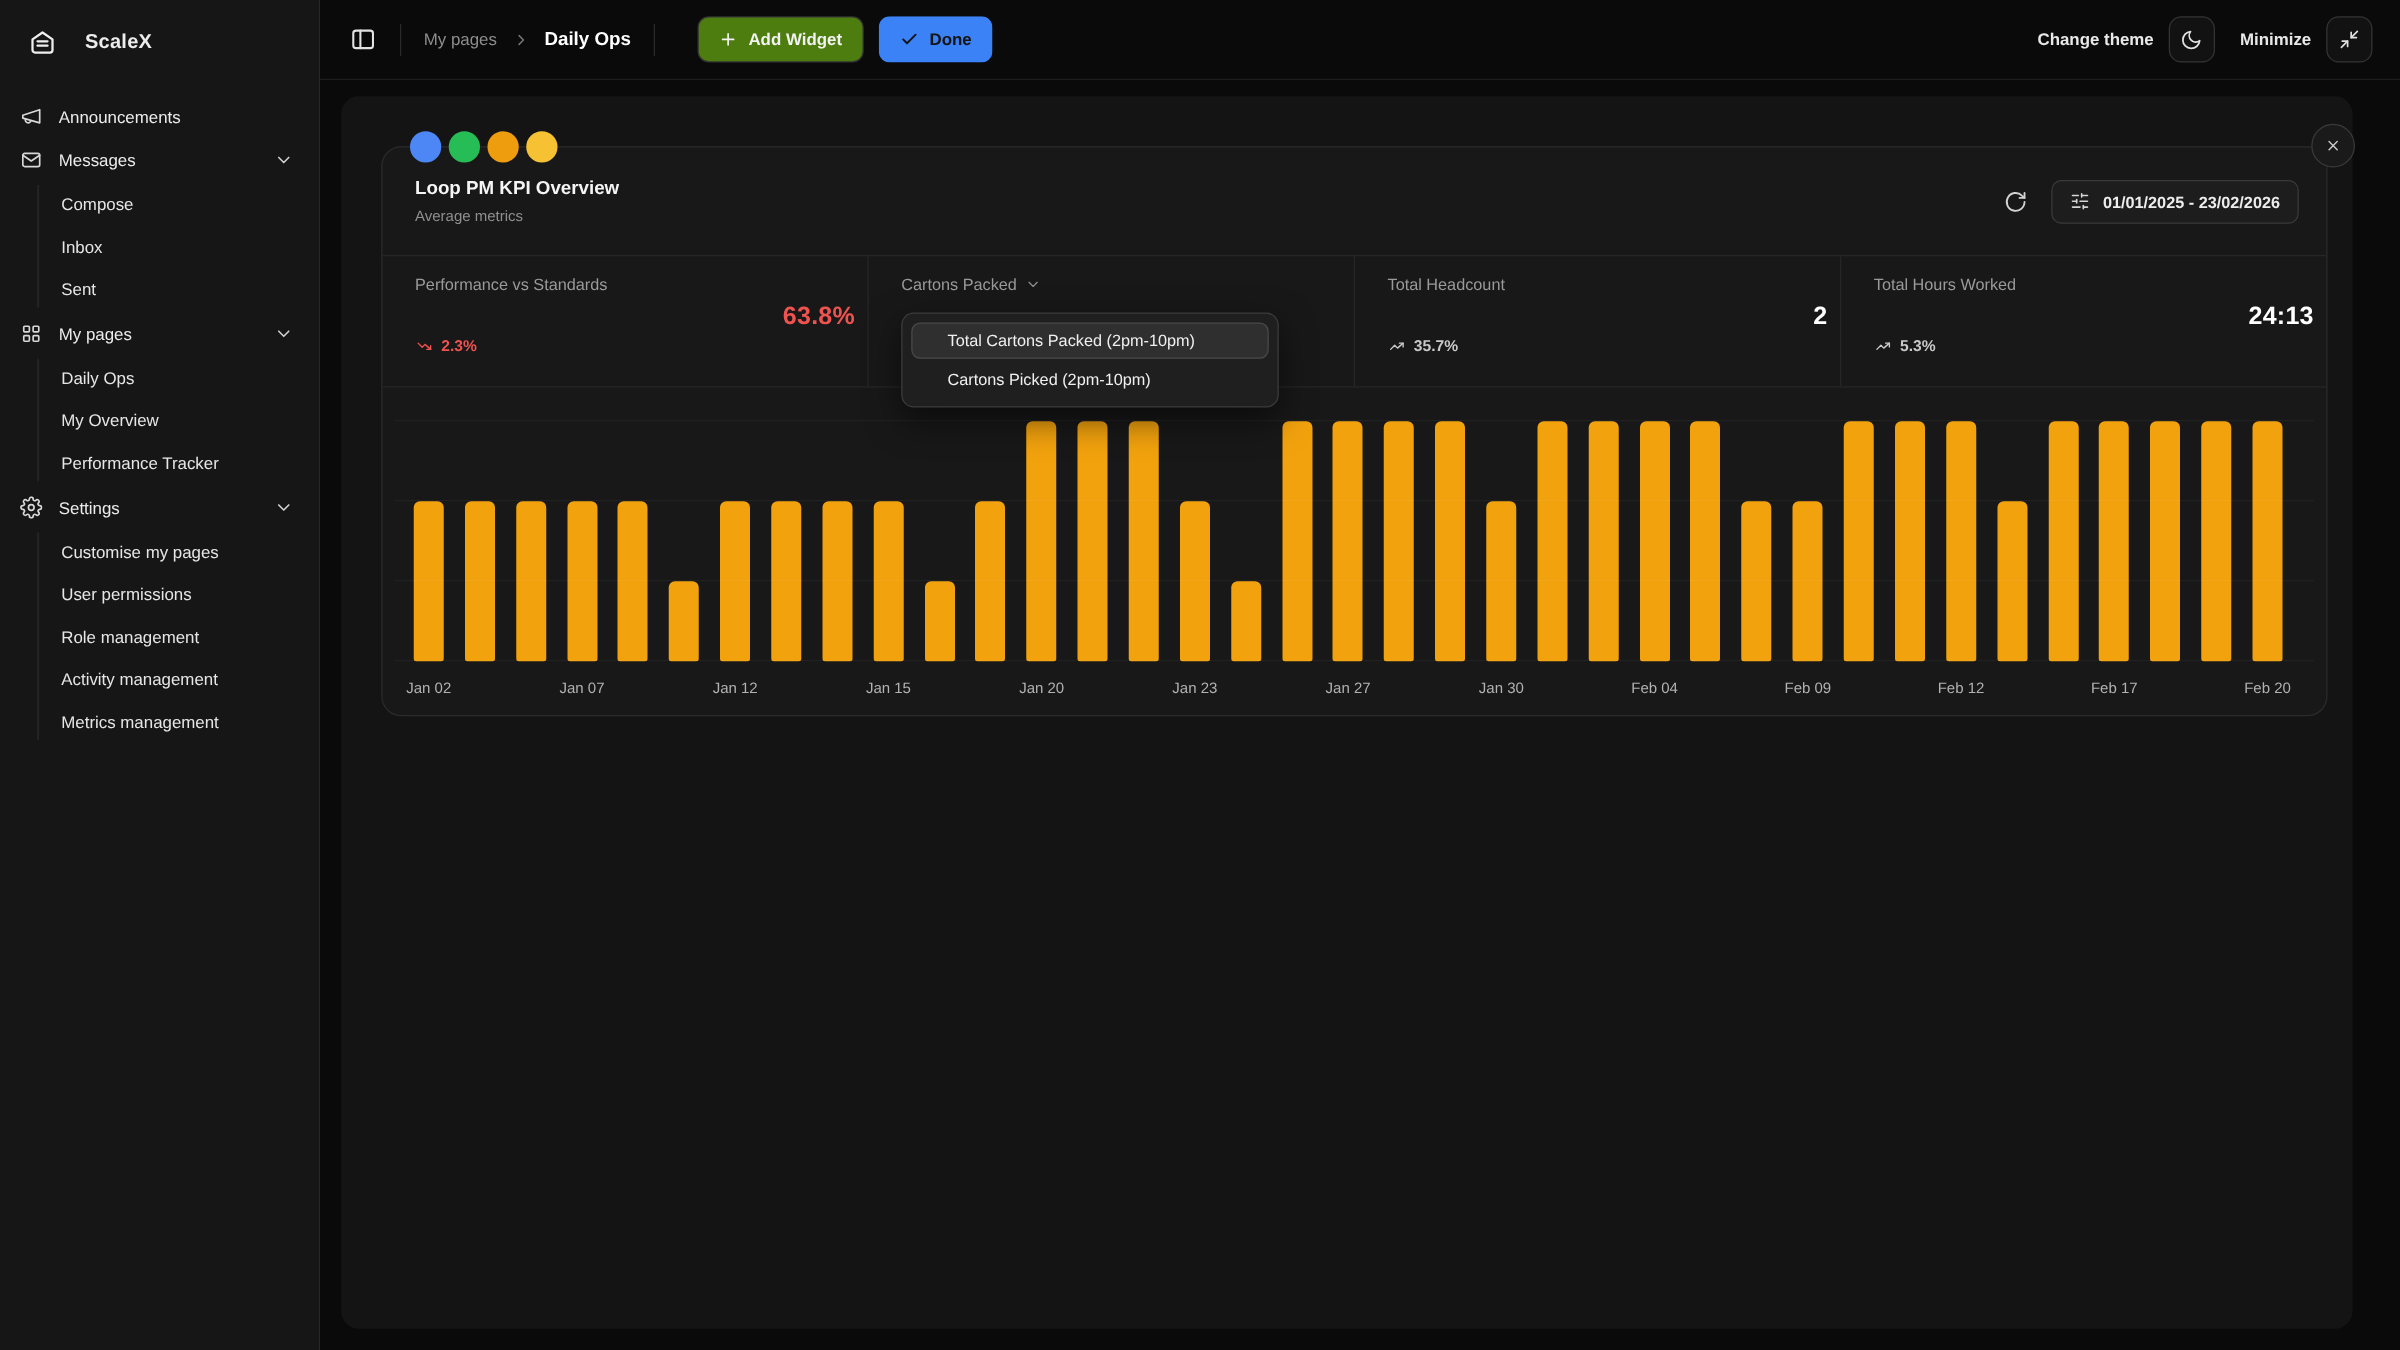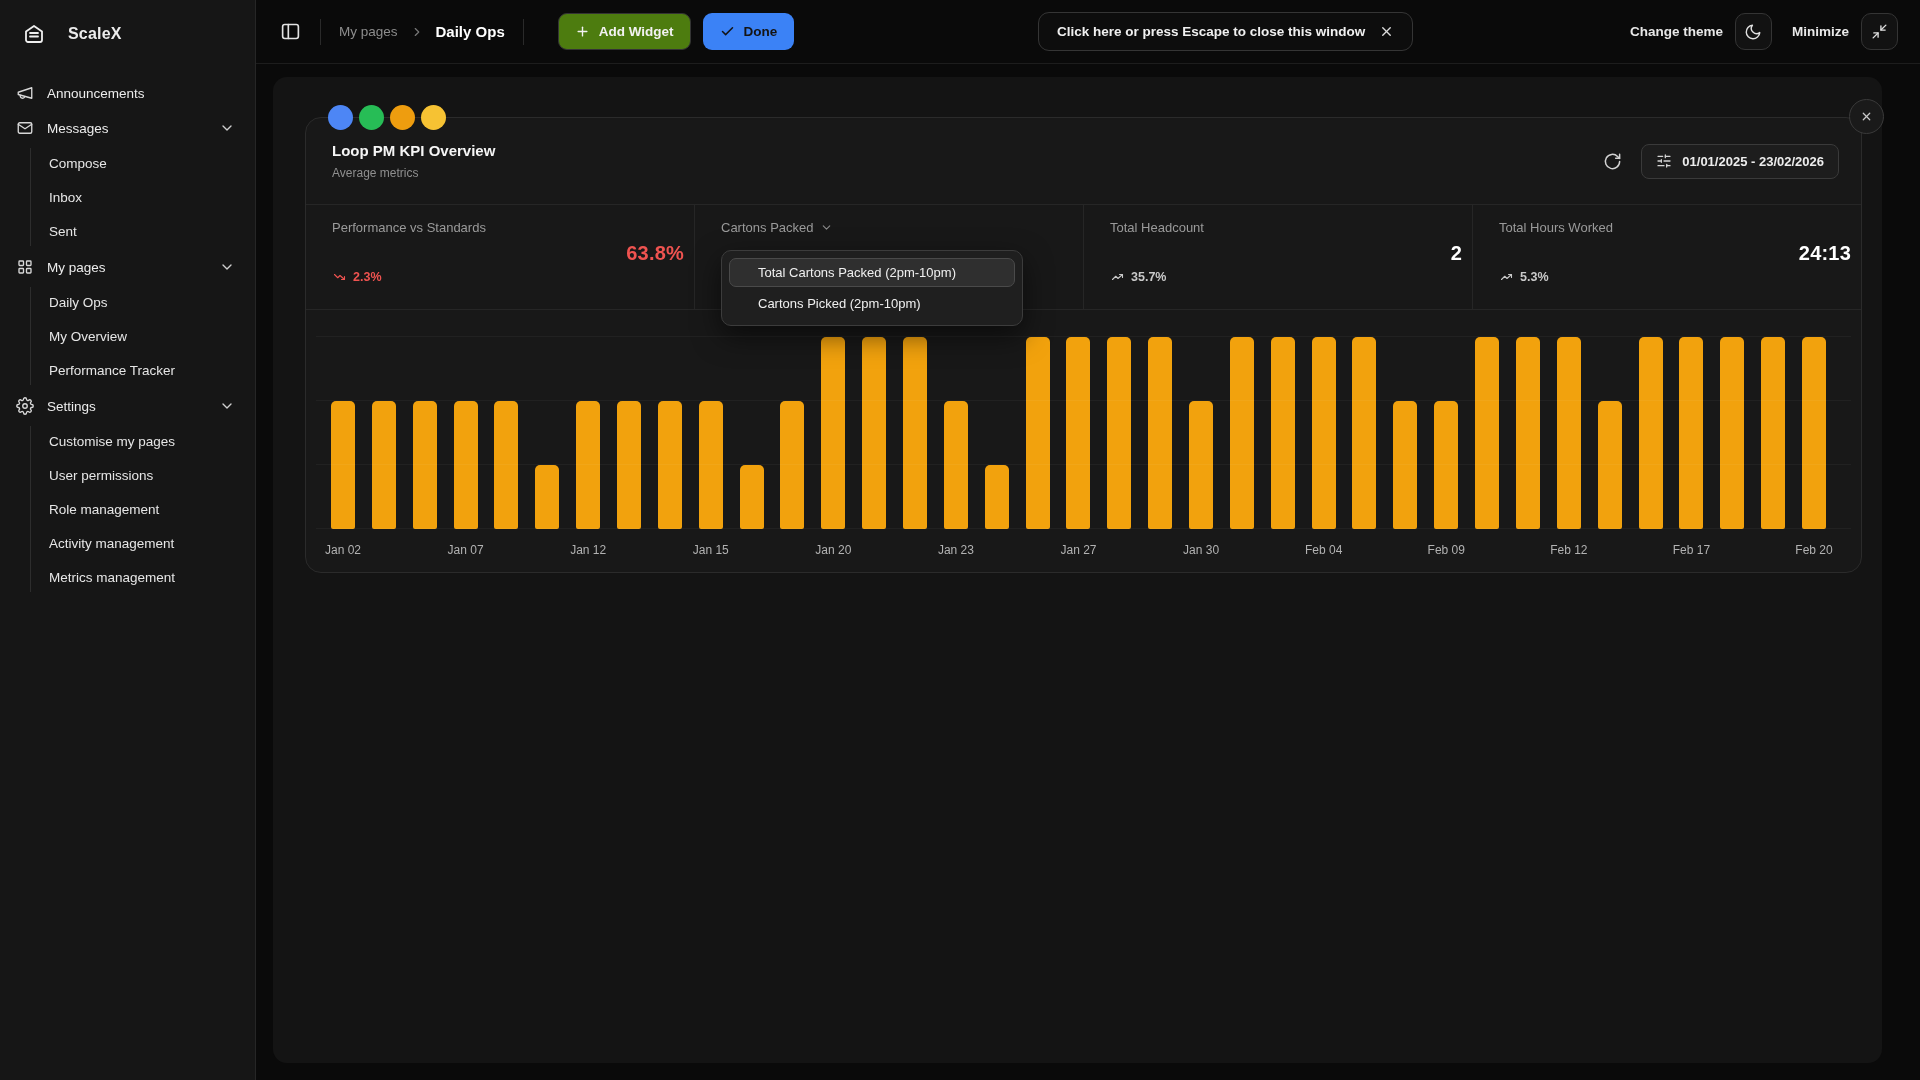--- a/index.html
+++ b/index.html
@@ -205,27 +205,20 @@
           </svg>
         <span>Add Widget</span>
       </button>
       <button class="btn btn-light">
         <svg width="15" height="15" viewBox="0 0 24 24" fill="none" stroke="currentColor" stroke-width="2.4" stroke-linecap="round" stroke-linejoin="round">
             <polyline points="20 6 9 17 4 12"></polyline>
           </svg>
         <span>Done</span>
       </button>
 
-      <div class="notice-pill">
-        <span>Click here or press Escape to close this window</span>
-        <svg class="x" viewBox="0 0 24 24" fill="none" stroke="currentColor" stroke-width="2.2" stroke-linecap="round">
-            <line x1="18" y1="6" x2="6" y2="18"></line>
-            <line x1="6" y1="6" x2="18" y2="18"></line>
-          </svg>
-      </div>
 
       <span class="tb-right-label first">Change theme</span>
       <button class="tb-sq-btn">
         <svg width="18" height="18" viewBox="0 0 24 24" fill="none" stroke="currentColor" stroke-width="1.9" stroke-linecap="round" stroke-linejoin="round">
             <path d="M21 12.79A9 9 0 1 1 11.21 3 7 7 0 0 0 21 12.79z"></path>
           </svg>
       </button>
       <span class="tb-right-label">Minimize</span>
       <button class="tb-sq-btn last">
         <svg width="17" height="17" viewBox="0 0 24 24" fill="none" stroke="currentColor" stroke-width="1.9" stroke-linecap="round" stroke-linejoin="round">

